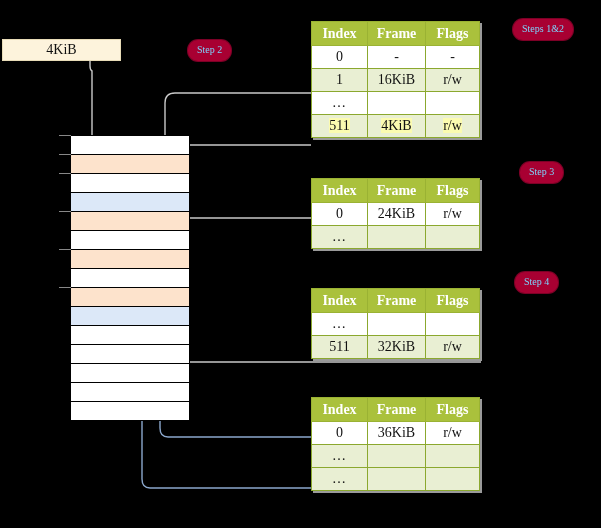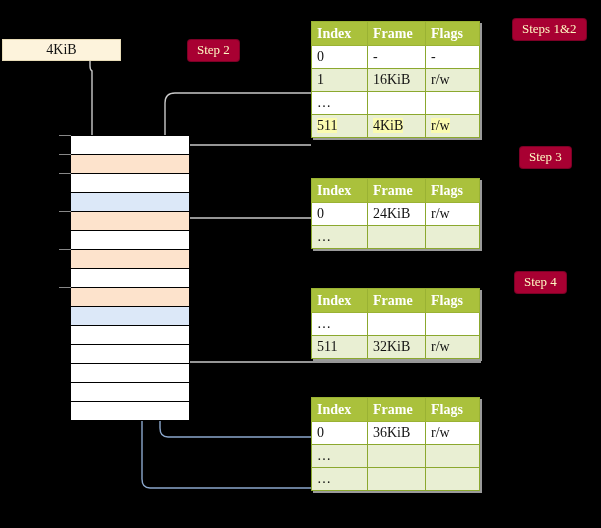--- a/index.html
+++ b/index.html
@@ -25,26 +25,26 @@
     position: absolute;
     left: 0; top: 0;
     width: 601px;
     height: 528px;
     pointer-events: none;
   }
   
   .step-badge {
     position: absolute;
     background: #a80032;
-    color: #fef9c3;
+    color: #7dd3fc;
     font-family: "Liberation Serif", "DejaVu Serif", serif;
-    font-size: 13px;
+    font-size: 10px;
     line-height: 16px;
     padding: 2px 9px 3px 9px;
-    border-radius: 3px;
+    border-radius: 10px;
     white-space: nowrap;
     box-shadow: 0 0 0 1px #7c0026;
   }
   
   .kib-box {
     position: absolute;
     left: 2px;
     top: 39px;
     width: 117px;
     height: 20px;
@@ -87,21 +87,21 @@
     border-collapse: collapse;
     font-size: 14px;
     background: #ffffff;
     box-shadow: 2px 2px 0 #9a9a9a;
   }
   .ptable th, .ptable td {
     border: 1px solid #8ba82e;
     padding: 1px 5px;
     height: 23px;
     box-sizing: border-box;
-    text-align: left;
+    text-align: center;
     font-weight: normal;
     color: #111111;
     vertical-align: middle;
     white-space: nowrap;
   }
   .ptable th {
     background: #aac13c;
     color: #ffffff;
     font-weight: bold;
     font-size: 14px;
@@ -198,21 +198,21 @@
       <div class="memcell" style="position: relative;"></div>
       <div class="memcell" style="position: relative;"></div>
       <div class="memcell" style="position: relative;"></div>
       <div class="memcell" style="position: relative;"></div>
       <div class="memcell" style="position: relative;"></div>
     </div>
 
   <div id="badges">
       <div class="step-badge" style="left: 188px; top: 40px;">Step 2</div>
       <div class="step-badge" style="left: 513px; top: 19px;">Steps 1&amp;2</div>
-      <div class="step-badge" style="left: 520px; top: 147px;">Step 3</div>
+      <div class="step-badge" style="left: 520px; top: 162px;">Step 3</div>
       <div class="step-badge" style="left: 515px; top: 272px;">Step 4</div>
     </div>
 
   <div id="tables">
       <table class="ptable" style="left: 311px; top: 21px;">
         <thead>
           <tr>
             <th class="col-index">Index</th>
             <th class="col-frame">Frame</th>
             <th class="col-flags">Flags</th>

